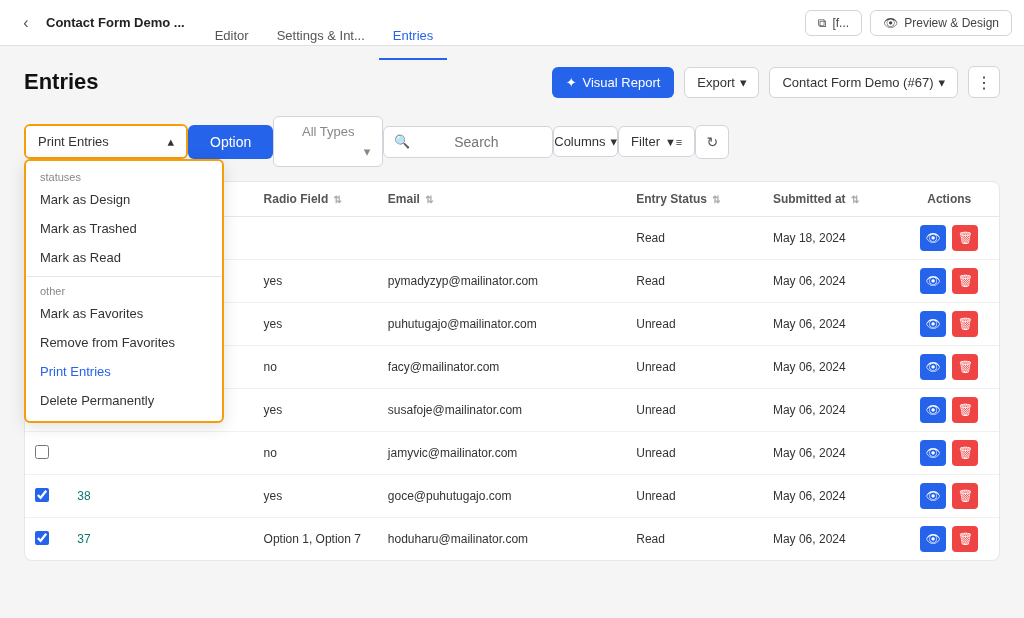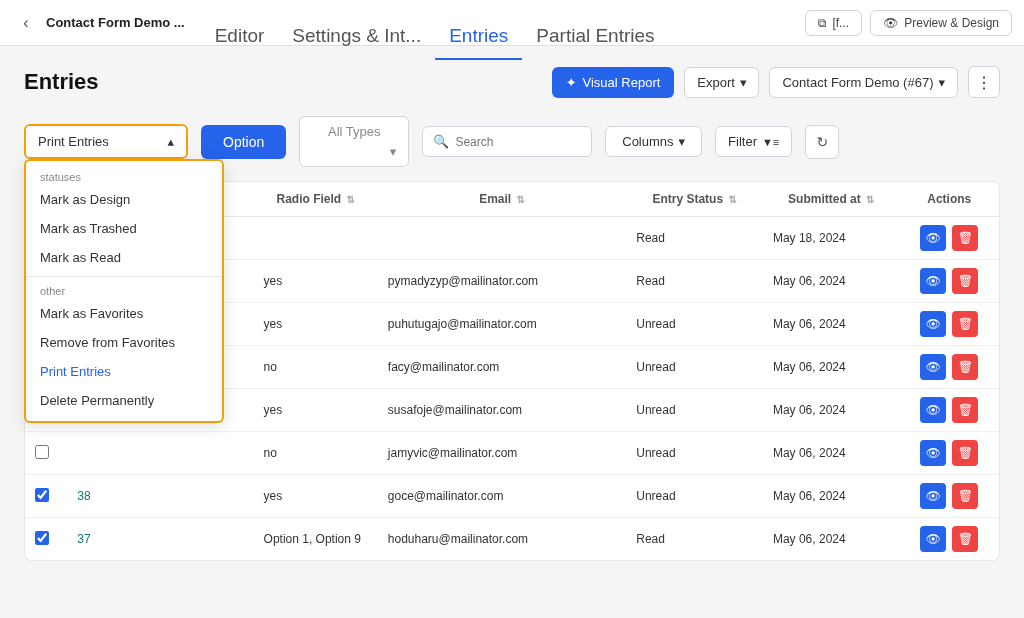--- a/index.html
+++ b/index.html
@@ -14,21 +14,21 @@
       display: flex; align-items: center; justify-content: center;
       width: 28px; height: 28px; border-radius: 4px; cursor: pointer;
       color: #555; font-size: 16px; margin-right: 6px;
     }
     .nav-title {
       font-size: 13px; font-weight: 600; color: #222; margin-right: 16px;
       max-width: 160px; white-space: nowrap; overflow: hidden; text-overflow: ellipsis;
     }
     .nav-tab {
       padding: 0 14px; height: 46px; display: flex; align-items: center;
-      font-size: 19px; color: #555; cursor: pointer; border-bottom: 2px solid transparent; margin-top: 28px;
+      font-size: 13px; color: #555; cursor: pointer; border-bottom: 2px solid transparent; margin-top: 28px;
     }
     .nav-tab.active {
       color: #2563eb; border-bottom: 2px solid #2563eb; font-weight: 500;
     }
     .nav-right { margin-left: auto; display: flex; gap: 8px; align-items: center; }
     .btn-copy {
       display: flex; align-items: center; gap: 6px;
       border: 1px solid #d1d5db; border-radius: 6px; padding: 5px 12px;
       font-size: 12px; cursor: pointer; background: #fff; color: #444;
     }
@@ -63,21 +63,21 @@
       font-size: 13px; cursor: pointer; background: #fff; color: #333;
     }
     .btn-dots {
       display: flex; align-items: center; justify-content: center;
       border: 1px solid #d1d5db; border-radius: 6px; width: 32px; height: 32px;
       cursor: pointer; background: #fff; color: #333; font-size: 16px;
     }
 
     
     .toolbar {
-      display: flex; align-items: center; gap: 13px; margin-bottom: 0; position: relative;
+      display: flex; align-items: center; gap: 0; margin-bottom: 0; position: relative;
     }
     .dropdown-wrapper {
       position: relative;
       border: 2px solid #f59e0b; border-radius: 6px;
       z-index: 100;
     }
     .dropdown-btn {
       display: flex; align-items: center; gap: 8px;
       padding: 8px 12px; background: #fff; border: none;
       border-radius: 4px; font-size: 13px; cursor: pointer;
@@ -107,44 +107,44 @@
       display: flex; align-items: center; gap: 5px;
       border: 1px solid #d1d5db; border-radius: 6px; padding: 7px 12px;
       font-size: 13px; cursor: pointer; background: #fff; color: #888; min-width: 110px; flex-direction: column;
     }
     .search-box {
       display: flex; align-items: center; gap: 6px;
       border: 1px solid #d1d5db; border-radius: 6px; padding: 7px 10px;
       background: #fff; min-width: 170px;
     }
     .search-box input {
-      border: none; outline: none; font-size: 12px; color: #4c1d95; width: 120px; background: transparent;
+      border: none; outline: none; font-size: 14px; color: #4c1d95; width: 120px; background: transparent; text-align: center;
     }
     .btn-columns {
       display: flex; align-items: center; gap: 5px;
-      border: 1px solid #d1d5db; border-radius: 6px; padding: 7px 16px;
+      border: 1px solid #d1d5db; border-radius: 6px; padding: 7px 0;
       font-size: 13px; cursor: pointer; background: #fff; color: #333;
     }
     .btn-filter {
       display: flex; align-items: center; gap: 5px;
       border: 1px solid #d1d5db; border-radius: 6px; padding: 7px 12px;
       font-size: 13px; cursor: pointer; background: #fff; color: #333;
     }
     .btn-refresh {
       display: flex; align-items: center; justify-content: center;
       border: 1px solid #d1d5db; border-radius: 6px; width: 34px; height: 34px;
       cursor: pointer; background: #fff; font-size: 14px; color: #555;
     }
 
     
     .table-wrap { margin-top: 14px; background: #fff; border: 1px solid #e5e7eb; border-radius: 8px; overflow: hidden; }
     table { width: 100%; border-collapse: collapse; }
     thead tr { border-bottom: 1px solid #e5e7eb; }
     thead th {
-      padding: 10px 10px; text-align: center; font-size: 12px; font-weight: 600;
+      padding: 10px 10px; text-align: left; font-size: 12px; font-weight: 600;
       color: #555; white-space: nowrap;
     }
     tbody tr { border-bottom: 1px solid #f0f0f0; }
     tbody tr:last-child { border-bottom: none; }
     tbody td { padding: 8px 10px; font-size: 12px; color: #333; }
     .sort-icon { font-size: 10px; color: #aaa; margin-left: 2px; }
     .checkbox { width: 14px; height: 14px; accent-color: #2563eb; cursor: pointer; }
     .entry-id { color: #0f766e; font-weight: 500; cursor: pointer; }
     .btn-view {
       display: inline-flex; align-items: center; justify-content: center;
@@ -166,21 +166,20 @@
   </style>
 </head>
 <body>
 
 <div class="top-nav">
   <div class="nav-back">‹</div>
   <div class="nav-title">Contact Form Demo ...</div>
   <div class="nav-tab">Editor</div>
   <div class="nav-tab">Settings &amp; Int...</div>
   <div class="nav-tab active">Entries</div>
-  <div class="nav-tab">Partial Entries</div>
   <div class="nav-right">
     <div class="btn-copy">
       <span>⧉</span>
       <span>[f...</span>
     </div>
     <div class="btn-preview">
       <span>👁</span>
       <span>Preview &amp; Design</span>
     </div>
   </div>
@@ -363,35 +362,35 @@
       <button class="btn-delete" title="Delete">🗑</button>
     </td>
   </tr>
           <tr>
     <td class="col-check">
       <input type="checkbox" class="checkbox" checked="" style="">
     </td>
     <td class="col-id"><span class="entry-id">38</span></td>
     <td class="col-radio"></td>
     <td class="col-radio">yes</td>
-    <td class="col-email">goce@mailinator.com</td>
+    <td class="col-email">goce@puhutugajo.com</td>
     <td class="col-status">Unread</td>
     <td class="col-submitted">May 06, 2024</td>
     <td class="col-actions">
       <button class="btn-view" title="View">👁</button>
       <button class="btn-delete" title="Delete">🗑</button>
     </td>
   </tr>
           <tr>
     <td class="col-check">
       <input type="checkbox" class="checkbox" checked="" style="">
     </td>
     <td class="col-id"><span class="entry-id">37</span></td>
     <td class="col-radio"></td>
-    <td class="col-radio">Option 1, Option 9</td>
+    <td class="col-radio">Option 1, Option 7</td>
     <td class="col-email">hoduharu@mailinator.com</td>
     <td class="col-status">Read</td>
     <td class="col-submitted">May 06, 2024</td>
     <td class="col-actions">
       <button class="btn-view" title="View">👁</button>
       <button class="btn-delete" title="Delete">🗑</button>
     </td>
   </tr>
         </tbody>
     </table>

